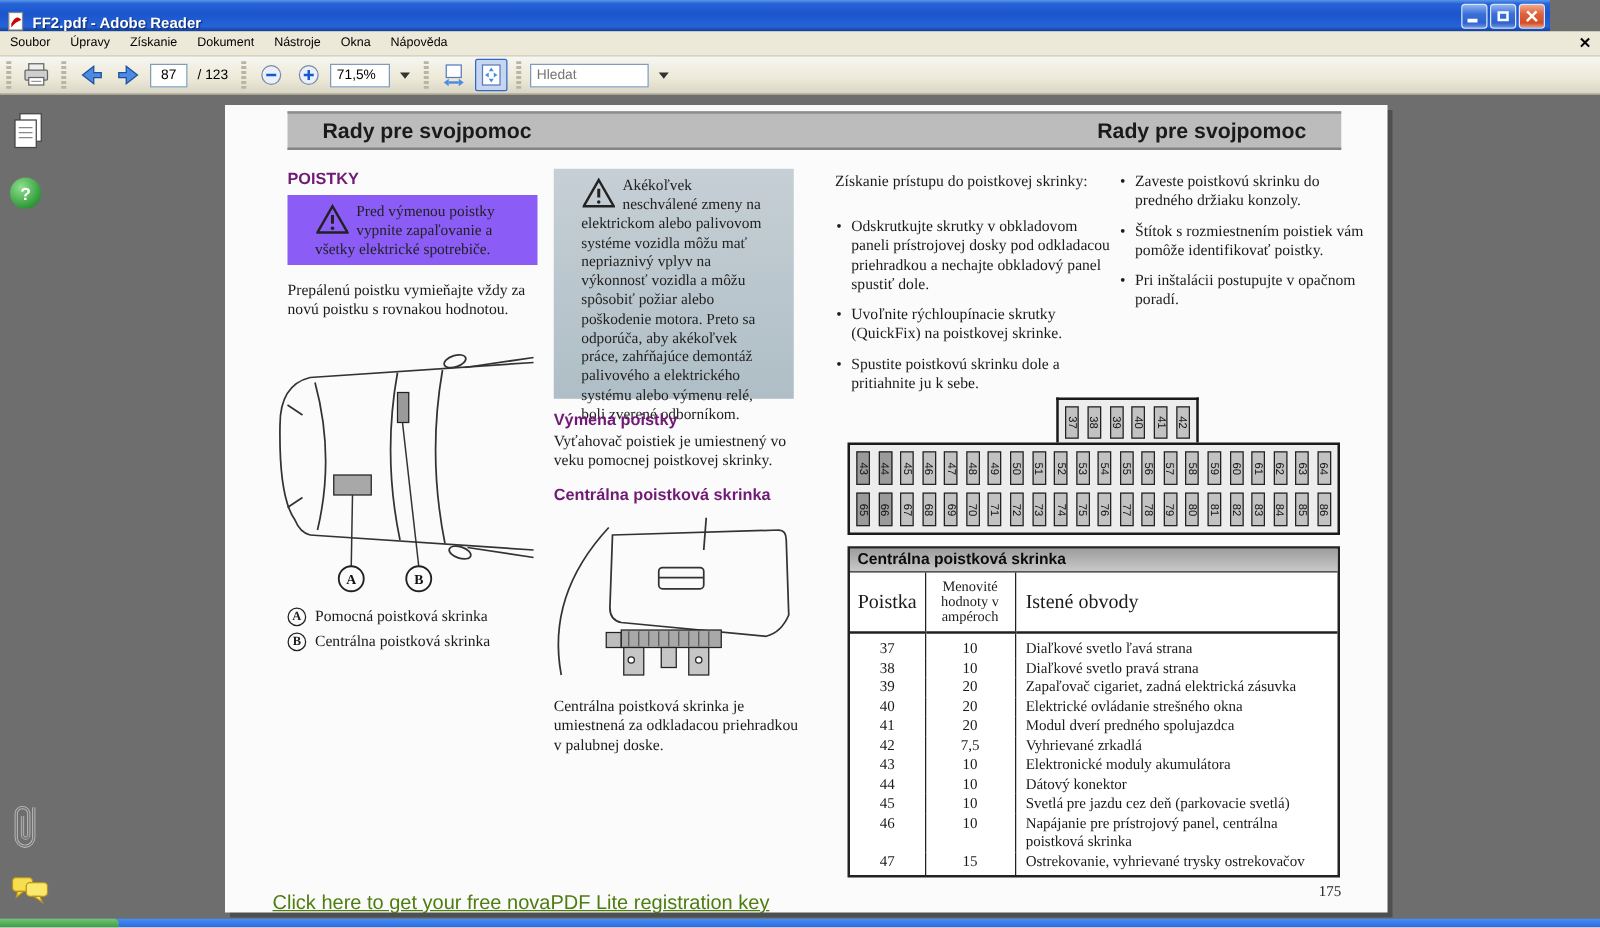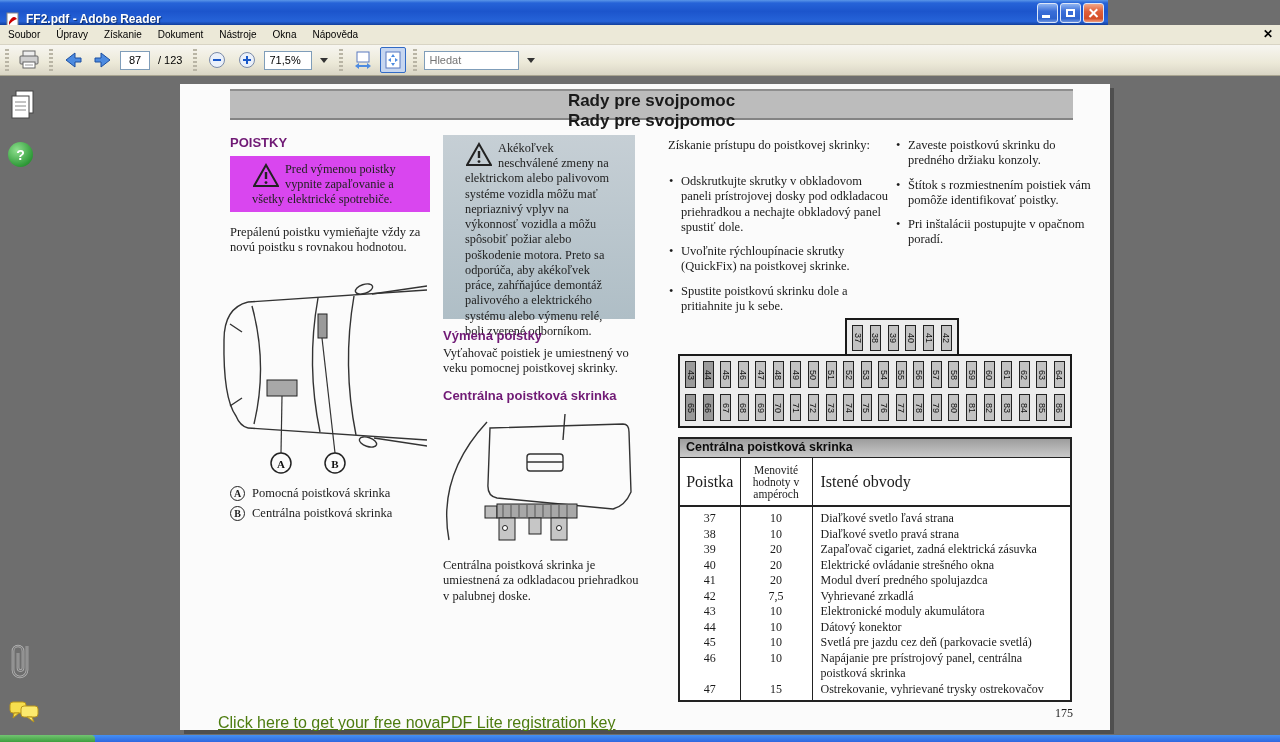--- a/index.html
+++ b/index.html
@@ -1,22 +1,22 @@
 <!DOCTYPE html>
 <html><head>
 <meta charset="utf-8">
 <style>
   * { margin:0; padding:0; box-sizing:border-box; }
   body { font-family:"Liberation Sans", sans-serif; }
   .app { position:relative; width:1280px; height:742px; overflow:hidden; background:#6E6E6E; }
 
   
-  .titlebar { position:absolute; left:0; top:0; width:1108px; height:25px;
+  .titlebar { position:absolute; left:0; top:0; width:1240px; height:25px;
     background:linear-gradient(180deg,#5A96E8 0%,#2663D8 12%,#1C55CC 45%,#2663D8 85%,#123E9B 100%);
-    display:flex; align-items:flex-start; padding:12px 5px; }
+    display:flex; align-items:flex-end; padding:0 5px; }
   .app-icon { width:16px; height:16px; margin-right:5px; flex:none; }
   .title-text { color:#fff; font-weight:bold; font-size:12px; text-shadow:1px 1px 1px #0a2a6a; }
   .win-btns { position:absolute; right:4px; top:3px; display:flex; gap:2px; }
   .wb { width:21px; height:20px; border-radius:3px; border:1px solid #dce6f8; position:relative; padding:0; cursor:default; }
   .wb.blue { background:linear-gradient(180deg,#8FB4F2,#3B6FD8 40%,#2E63CE 80%,#6B93E0); }
   .wb.red  { background:linear-gradient(180deg,#F2A889,#E0603A 40%,#D44E28 80%,#EE9C7C); }
   .glyph-min { position:absolute; left:4px; bottom:4px; width:8px; height:3px; background:#fff; }
   .glyph-restore { position:absolute; left:5px; top:5px; width:9px; height:8px; border:2px solid #fff; }
   .glyph-x1,.glyph-x2 { position:absolute; left:4px; top:8px; width:11px; height:2.4px; background:#fff; }
   .glyph-x1{ transform:rotate(45deg);} .glyph-x2{ transform:rotate(-45deg);}
@@ -49,29 +49,29 @@
   
   .workspace { position:absolute; left:0; top:76px; width:1280px; height:659px; background:#6E6E6E; }
   .side-icon { position:absolute; left:8px; }
 
   
   .pdf-page { position:absolute; left:180px; top:8px; width:930px; height:646px; background:#FBFBFB;
     box-shadow:4px 4px 0 0 #4F4F4F; color:#1b1b1b; }
 
   .hdr-bar { position:absolute; left:50px; top:5px; width:843px; height:31px; background:#BCBCBC;
     border-top:2px solid #8e8e8e; border-bottom:2px solid #848484; display:flex; align-items:center;
-    justify-content:space-between; padding:0 28px;flex-direction:column; }
+    justify-content:space-between; padding:0 28px; }
   .hdr-text { font-size:17px; font-weight:bold; color:#1a1a1a; }
 
   .h-sans { font-family:"Liberation Sans", sans-serif; font-weight:bold; font-size:13px; color:#701a75; }
   .body-txt { font-family:"Liberation Serif", serif; font-size:12.5px; line-height:1.22; color:#1b1b1b; }
 
   .warnbox { position:absolute; padding:6px 22px; font-family:"Liberation Serif", serif; font-size:12.3px;
     line-height:1.24; color:#222; }
-  .warn1 { left:50px; top:72px; width:200px; height:56px; background:#d946ef;font-family:Liberation Serif, serif; }
+  .warn1 { left:50px; top:72px; width:200px; height:56px; background:#8b5cf6;font-family:Liberation Serif, serif; }
   .warn2 { left:263px; top:51px; width:192px; height:184px;
     background:linear-gradient(180deg,#C6CFD5,#AFBEC6); }
   .warn-tri { float:left; margin:1px 6px 2px 1px; }
 
   .abs { position:absolute; }
 
   .legend-row { display:flex; align-items:center; margin-bottom:5px; }
   .circ { width:15px; height:15px; border:1.3px solid #222; border-radius:50%; display:flex; flex:none;
     align-items:center; justify-content:center; font:bold 10px "Liberation Serif", serif; margin-right:7px; }
   .legend-label { font-family:"Liberation Serif", serif; font-size:12.5px; }

